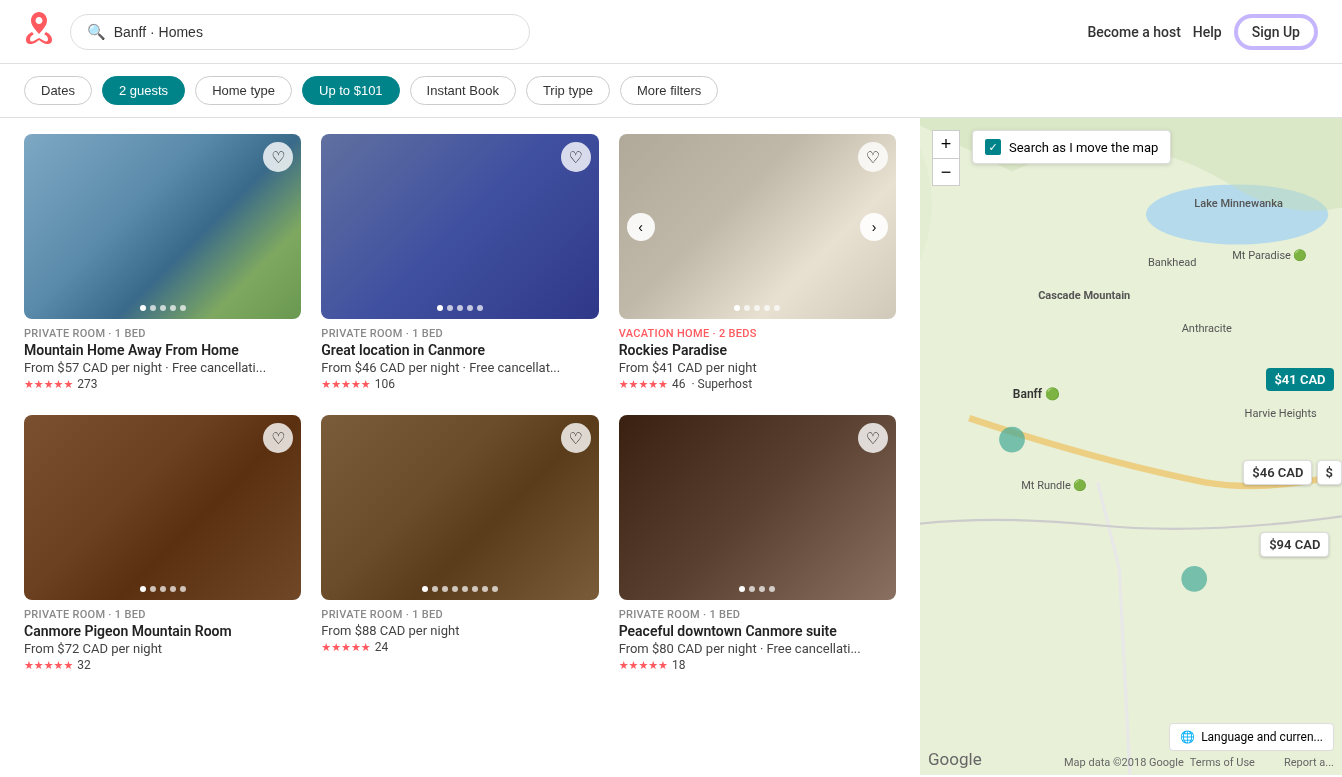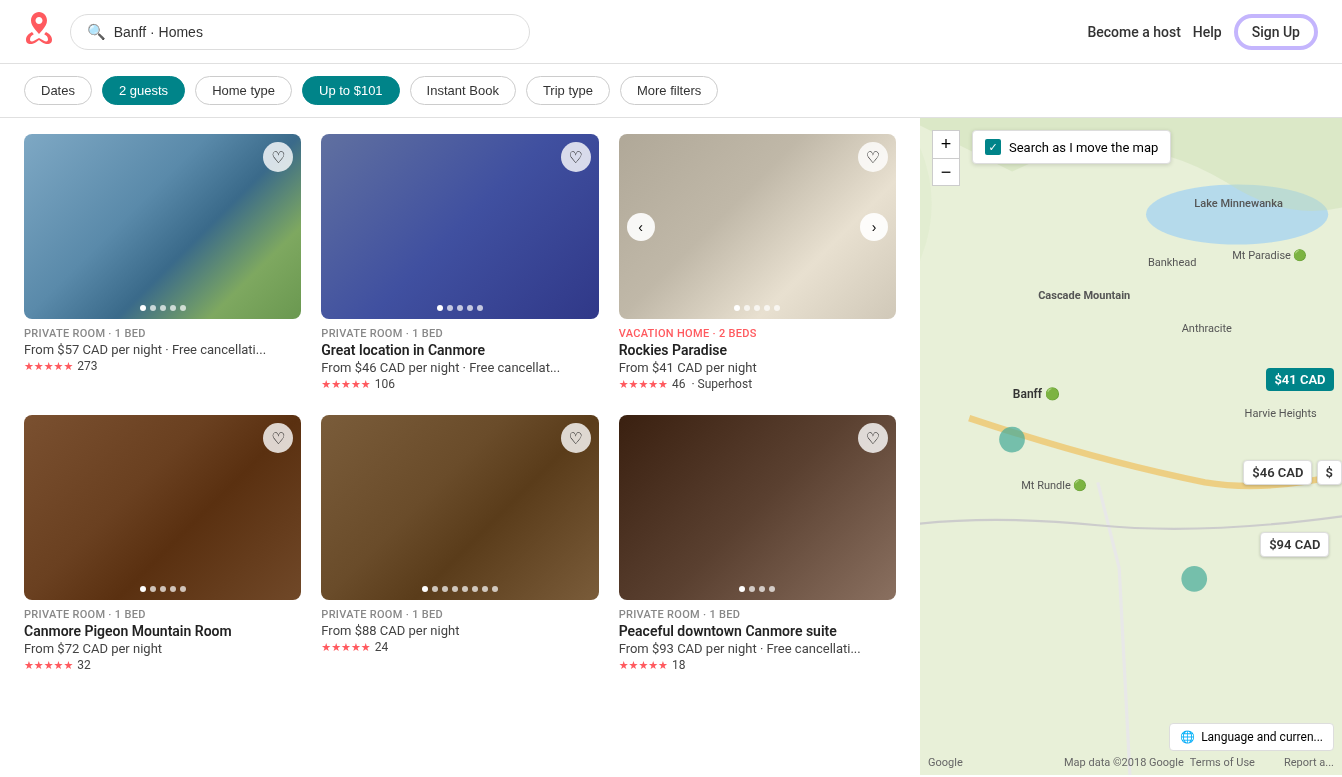--- a/index.html
+++ b/index.html
@@ -279,21 +279,21 @@
       height: 100%;
       position: absolute;
       top: 0; left: 0;
     }
 
     
     .map-footer {
       position: absolute;
       bottom: 6px;
       left: 8px;
-      font-size: 11px;
+      font-size: 17px;
       color: #666;
       z-index: 10;
       margin-top: 36px;
     }
     .map-footer-right {
       position: absolute;
       bottom: 6px;
       right: 8px;
       font-size: 11px;
       color: #666;
@@ -362,20 +362,21 @@
         <div class="dots">
           <div class="dot active"></div>
               <div class="dot "></div>
               <div class="dot "></div>
               <div class="dot "></div>
               <div class="dot "></div>
         </div>
       </div>
       <div class="listing-meta">
         <div class="room-type private">PRIVATE ROOM · 1 BED</div>
+        <div class="listing-title">Mountain Home Away From Home</div>
         <div class="listing-price">From $57 CAD  per night · Free cancellati...</div>
         <div class="listing-rating">
           <span class="stars">★★★★★</span>
           <span>273</span>
 
         </div>
       </div>
     </div>
         <div class="listing-card">
       <div class="listing-image" style="background: linear-gradient(135deg, #6070a0 0%, #4050a0 50%, #303888 100%);">
@@ -481,21 +482,21 @@
         <div class="dots">
           <div class="dot active"></div>
               <div class="dot "></div>
               <div class="dot "></div>
               <div class="dot "></div>
         </div>
       </div>
       <div class="listing-meta">
         <div class="room-type private">PRIVATE ROOM · 1 BED</div>
         <div class="listing-title">Peaceful downtown Canmore suite</div>
-        <div class="listing-price">From $93 CAD  per night · Free cancellati...</div>
+        <div class="listing-price">From $80 CAD  per night · Free cancellati...</div>
         <div class="listing-rating">
           <span class="stars">★★★★★</span>
           <span>18</span>
 
         </div>
       </div>
     </div>
       </div>
   </div>
 

